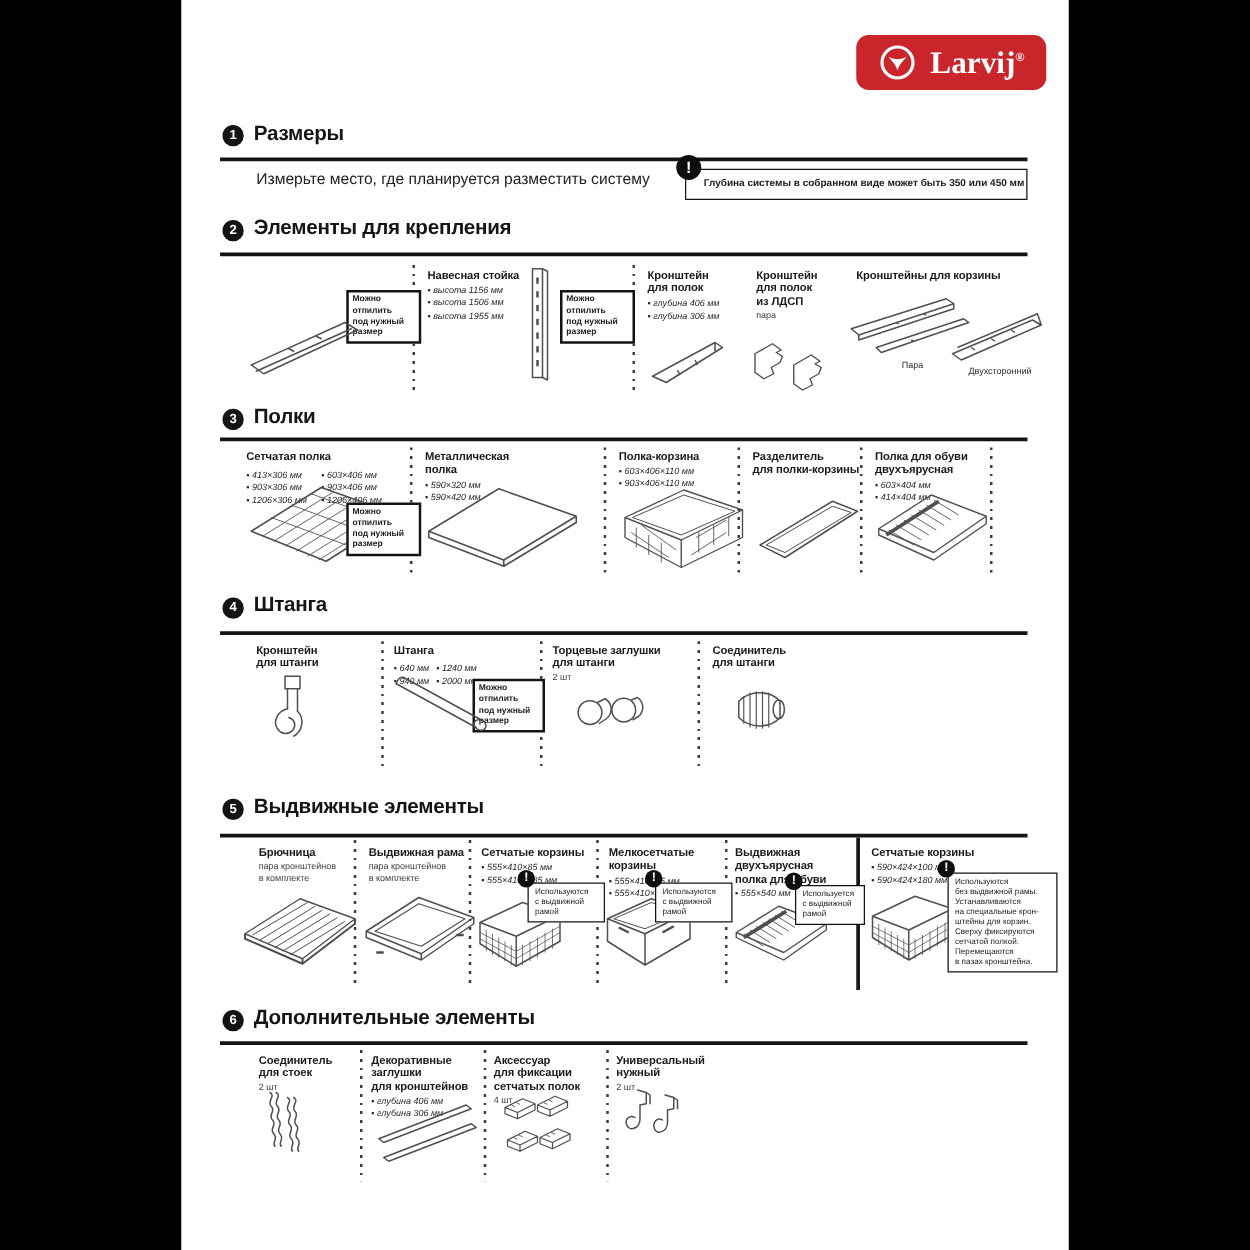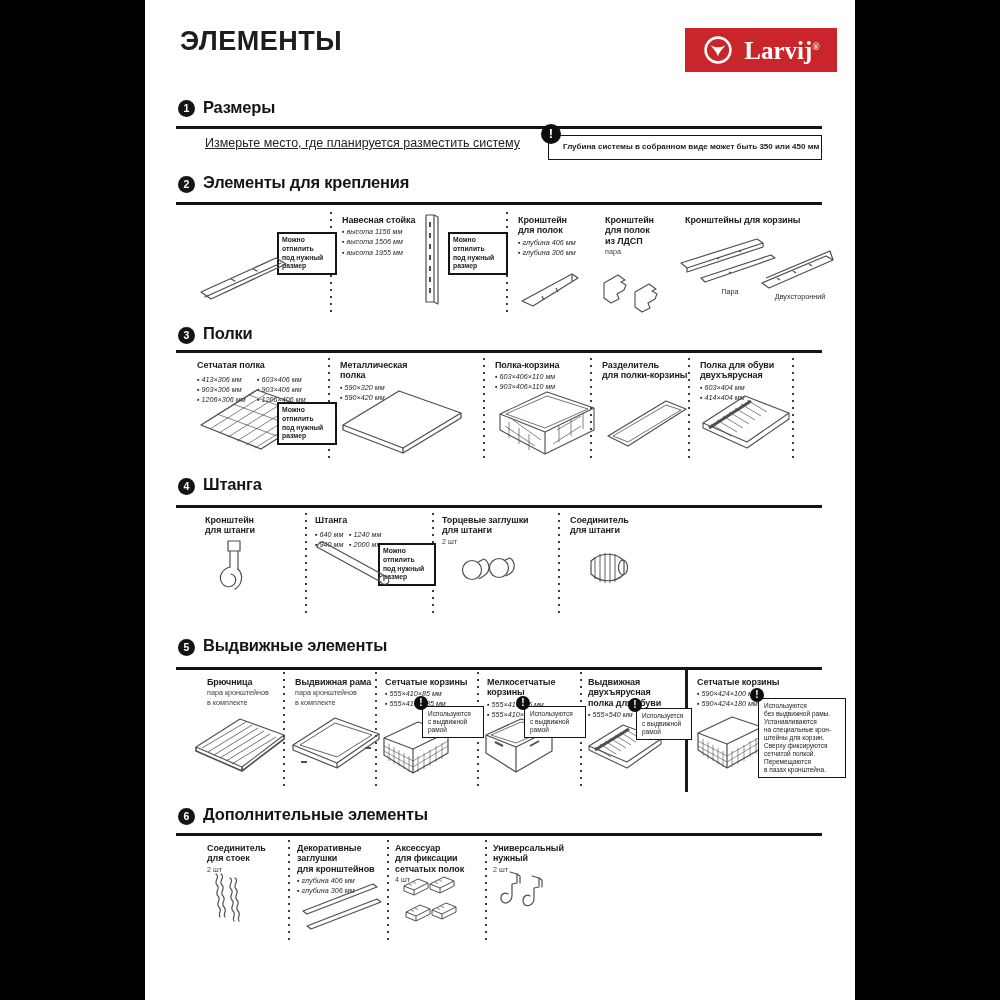--- a/index.html
+++ b/index.html
@@ -1,29 +1,29 @@
 <!DOCTYPE html>
 <html><head>
 <meta charset="utf-8">
 <style>
   html,body{margin:0;padding:0;background:#000;}
   .canvas{position:relative;width:1000px;height:1000px;background:#000;overflow:hidden;
           font-family:"Liberation Sans",sans-serif;color:#1b1b1b;}
   .page{position:absolute;left:145px;top:0;width:710px;height:1000px;background:#fff;}
   .page-title{position:absolute;left:35px;top:26px;font-weight:700;font-size:27px;letter-spacing:.5px;color:#1d1d1d;}
-  .logo{position:absolute;left:540px;top:28px;width:152px;height:44px;background:#c9252b;border-radius:0;
+  .logo{position:absolute;left:540px;top:28px;width:152px;height:44px;background:#c9252b;border-radius:10px;
         display:flex;align-items:center;justify-content:center;gap:10px;}
   .logo-text{color:#fff;font-family:"Liberation Serif",serif;font-weight:700;font-size:25px;line-height:1;}
   .logo-text sup{font-size:10px;}
   .sec{position:absolute;left:0;width:710px;}
   .sec-badge{position:absolute;width:17px;height:17px;border-radius:50%;background:#141414;color:#fff;
              font-weight:700;font-size:10.5px;line-height:17px;text-align:center;}
   .sec-title{position:absolute;font-weight:700;font-size:16.5px;letter-spacing:-.2px;color:#151515;}
   .sec-rule{position:absolute;left:31px;width:646px;height:3px;background:#141414;}
-  .lead{position:absolute;font-size:12.5px;color:#222;text-decoration:underline;}
+  .lead{position:absolute;font-size:12.5px;color:#222;}
   .col{position:absolute;}
   .t{font-weight:700;font-size:9px;line-height:1.15;color:#1b1b1b;letter-spacing:-.1px;}
   .sz{font-size:7.2px;line-height:1.4;color:#262626;margin-top:2px;font-style:italic;}
   .qty{font-size:7.2px;line-height:1.35;color:#3c3c3c;margin-top:1px;}
   .pre{white-space:pre-line;}
   .lbl{position:absolute;font-size:7.2px;color:#2b2b2b;text-align:center;}
   .vsep{position:absolute;width:2px;background:repeating-linear-gradient(to bottom,#3d3d3d 0 2.2px,transparent 2.2px 7px);}
   .vsolid{position:absolute;width:2.5px;background:#1a1a1a;}
   .sawbox{position:absolute;border:2px solid #141414;background:#fff;padding:2px 3px;
           font-weight:600;font-size:6.8px;line-height:1.3;white-space:pre-line;}
@@ -36,21 +36,20 @@
   .nbadge{position:absolute;width:20px;height:20px;border-radius:50%;background:#0e0e0e;color:#fff;
           font-weight:700;font-size:13px;line-height:20px;text-align:center;z-index:3;}
   svg.ic{position:absolute;overflow:visible;}
 </style>
 </head>
 <body>
 
 <div class="canvas">
 <div class="page">
 
-  <div class="page-title">ЭЛЕМЕНТЫ</div>
 
   <div class="logo" style="background: rgb(201, 37, 43);">
     <svg width="32" height="32" viewBox="0 0 40 40">
       <circle cx="20" cy="20" r="15.5" fill="none" stroke="#fff" stroke-width="3.2"></circle>
       <path d="M11 14 C14 19 18 21 20 28 C22 21 26 19 29 14 C24 17.5 16 17.5 11 14 Z" fill="#fff"></path>
     </svg>
     <div class="logo-text"><span>Larvij</span><sup>®</sup></div>
   </div>
 
   <div class="sec" style="top:95px;height:72px">

